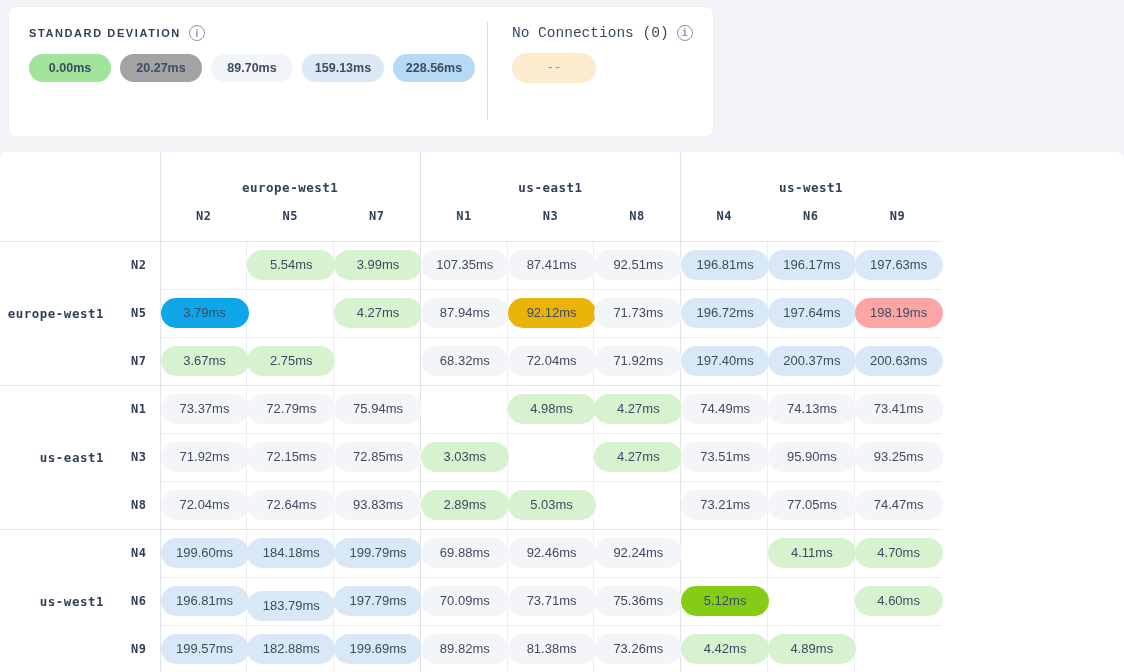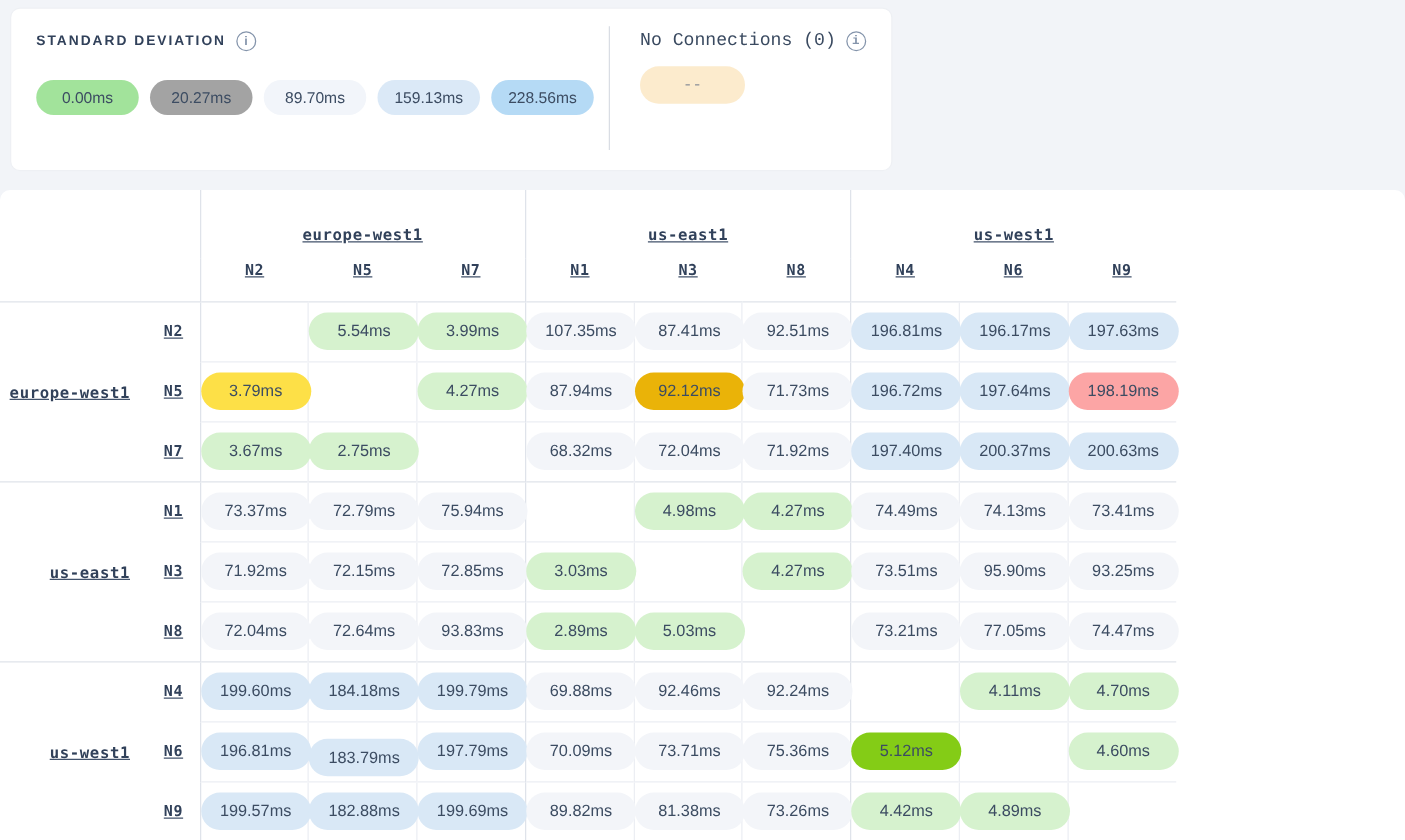--- a/index.html
+++ b/index.html
@@ -28,42 +28,42 @@
     display: inline-flex; align-items: center; justify-content: center;
     width: 16px; height: 16px; margin-left: 8px;
     border: 1.5px solid #8494ab; border-radius: 50%;
     color: #8494ab; font-size: 10px; font-weight: bold; cursor: pointer;
     flex: none;
   }
   .pill {
     display: inline-block; text-align: center;
     border-radius: 15px; font-size: 12.5px; color: #3c4c62;
   }
-  .pill-row { display: flex; margin-top: 23px; }
+  .pill-row { display: flex; margin-top: 13px; font-weight: bold; }
   .legend-pill { width: 82px; height: 28px; line-height: 28px; margin-right: 9px; }
   .label-row { display: flex; margin-top: 10px; }
   .legend-label {
     width: 82px; margin-right: 9px; text-align: center;
     font-size: 13.5px; color: #5e7a9f;
   }
   .legend-label b { color: #2b3c52; }
   .v-divider { width: 1px; background: #d9dde4; margin: 14px 0 16px 0; }
   .noconn-section { padding: 18px 0 0 24px; font-family: Liberation Mono, monospace; }
   .noconn-title { font-size: 14.5px; color: #3a4a60; }
   .noconn-pill {
     width: 84px; height: 30px; line-height: 30px;
     margin-top: 12px; background: #fcebcd; color: #8a8f98;
   }
 
   
   .matrix-panel {
     position: absolute; left: 0; top: 152px; width: 1124px; height: 520px;
     background: #ffffff; border-radius: 8px 8px 0 0; overflow: hidden;
   }
-  table { border-collapse: collapse; width: 941px; table-layout: fixed; text-decoration: underline; }
+  table { border-collapse: collapse; width: 941px; table-layout: fixed; }
   col.c-region { width: 112px; }
   col.c-node { width: 48px; }
   th, td { padding: 0; }
   th.group-th {
     height: 55px; vertical-align: bottom; padding-bottom: 12px;
     font-family: "DejaVu Sans Mono", monospace; font-weight: bold;
     font-size: 12.5px; letter-spacing: 0.5px; color: #31415a; text-align: center;
   }
   th.node-th {
     height: 34px; vertical-align: top; padding-top: 2px;
@@ -159,21 +159,21 @@
           <td class="cell cb"><div class="pill cell-pill" style="background: rgb(214, 242, 206);">3.99ms</div></td>
           <td class="cell gb"><div class="pill cell-pill" style="background: rgb(243, 245, 249);">107.35ms</div></td>
           <td class="cell cb"><div class="pill cell-pill" style="background: rgb(243, 245, 249);">87.41ms</div></td>
           <td class="cell cb"><div class="pill cell-pill" style="background: rgb(243, 245, 249);">92.51ms</div></td>
           <td class="cell gb"><div class="pill cell-pill" style="background: rgb(217, 232, 246);">196.81ms</div></td>
           <td class="cell cb"><div class="pill cell-pill" style="background: rgb(217, 232, 246);">196.17ms</div></td>
           <td class="cell cb"><div class="pill cell-pill" style="background: rgb(217, 232, 246);">197.63ms</div></td>
         </tr>
         <tr class="rr">
           <td class="node-td">N5</td>
-          <td class="cell gb"><div class="pill cell-pill" style="background: #fde047;">3.79ms</div></td>
+          <td class="cell gb"><div class="pill cell-pill" style="background: #0ea5e9;">3.79ms</div></td>
           <td class="cell cb"></td>
           <td class="cell cb"><div class="pill cell-pill" style="background: rgb(214, 242, 206);">4.27ms</div></td>
           <td class="cell gb"><div class="pill cell-pill" style="background: rgb(243, 245, 249);">87.94ms</div></td>
           <td class="cell cb"><div class="pill cell-pill" style="background: #eab308; text-align: center;">92.12ms</div></td>
           <td class="cell cb"><div class="pill cell-pill" style="background: rgb(243, 245, 249);">71.73ms</div></td>
           <td class="cell gb"><div class="pill cell-pill" style="background: rgb(217, 232, 246);">196.72ms</div></td>
           <td class="cell cb"><div class="pill cell-pill" style="background: rgb(217, 232, 246);">197.64ms</div></td>
           <td class="cell cb"><div class="pill cell-pill" style="background: #fca5a5;">198.19ms</div></td>
         </tr>
         <tr class="rr">

